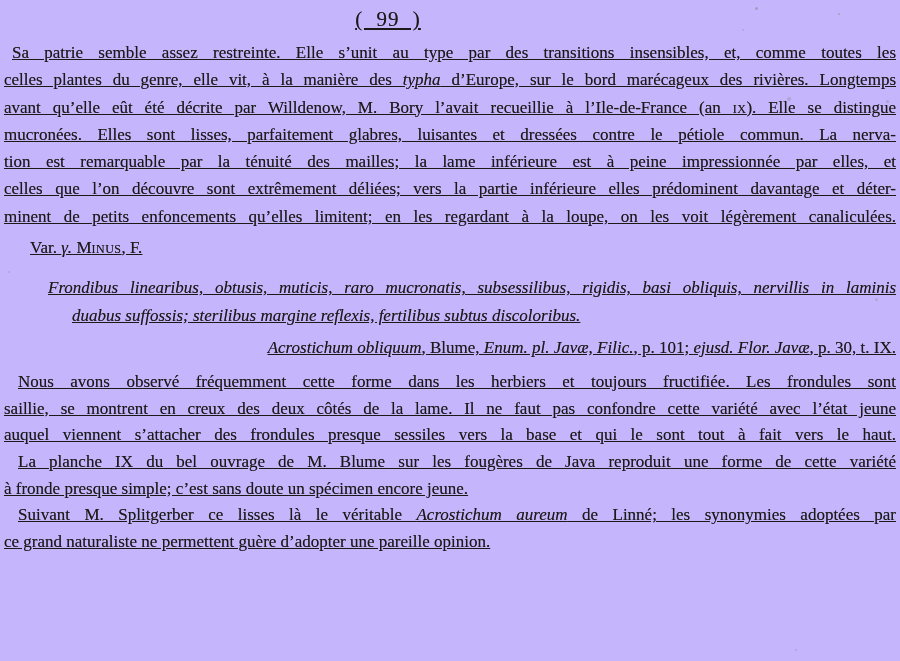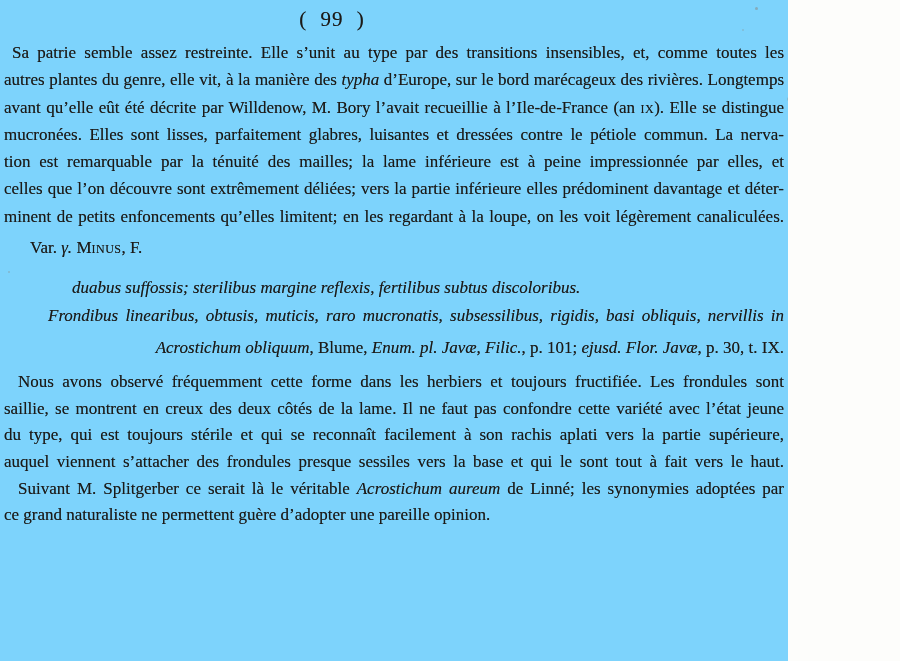--- a/index.html
+++ b/index.html
@@ -1,26 +1,27 @@
 <!DOCTYPE html>
 <html><head>
 <meta charset="utf-8">
 <title>Scanned page ( 99 )</title>
 <style>
   html,body{margin:0;padding:0;background:#fdfdfb;}
   #page{
     position:relative;
-    width:788px;height:661px;
-    background:#7dd3fc;
+    width:900px;height:661px;
+    background:#c4b5fd;
     color:#1c1a17;
     font-family:"Liberation Serif","DejaVu Serif",serif;
     overflow:hidden;
     box-sizing:border-box;
     padding:0 4px;
     text-shadow:0 0 .3px rgba(28,26,23,.55);
+    text-decoration:underline;
   }
   .pageheader{
     position:relative;
     left:-62px;
     text-align:center;
     padding-top:7px;
     height:28px;
     font-size:21px;
     word-spacing:7px;
     letter-spacing:1px;
@@ -52,45 +53,48 @@
 </head>
 <body>
 
 <div id="page">
 
   <div class="pageheader">( 99 )</div>
 
   <div>
       <div class="block" style="margin-top: 4px;">
         <div class="line j" style="padding-left: 8px;"><span class="s-r">Sa patrie semble assez restreinte. Elle s’unit au type par des transitions insensibles, et, comme toutes les</span></div>
-        <div class="line j"><span class="s-r">autres plantes du genre, elle vit, à la manière des </span><span class="s-i">typha</span><span class="s-r"> d’Europe, sur le bord marécageux des rivières. Longtemps</span></div>
+        <div class="line j"><span class="s-r">celles plantes du genre, elle vit, à la manière des </span><span class="s-i">typha</span><span class="s-r"> d’Europe, sur le bord marécageux des rivières. Longtemps</span></div>
         <div class="line j"><span class="s-r">avant qu’elle eût été décrite par Willdenow, M. Bory l’avait recueillie à l’Ile-de-France (an </span><span class="s-sc">ix</span><span class="s-r">). Elle se distingue</span></div>
         <div class="line j"><span class="s-r">mucronées. Elles sont lisses, parfaitement glabres, luisantes et dressées contre le pétiole commun. La nerva-</span></div>
         <div class="line j"><span class="s-r">tion est remarquable par la ténuité des mailles; la lame inférieure est à peine impressionnée par elles, et</span></div>
         <div class="line j"><span class="s-r">celles que l’on découvre sont extrêmement déliées; vers la partie inférieure elles prédominent davantage et déter-</span></div>
         <div class="line j"><span class="s-r">minent de petits enfoncements qu’elles limitent; en les regardant à la loupe, on les voit légèrement canaliculées.</span></div>
       </div>
       <div class="block" style="margin-top: 4px;">
         <div class="line" style="padding-left: 26px;"><span class="s-r">Var. </span><span class="s-i">γ.</span><span class="s-r"> M</span><span class="s-sc">inus</span><span class="s-r">, F.</span></div>
       </div>
       <div class="block" style="margin-top: 13px;">
+        <div class="line j" style="padding-left: 44px;"><span class="s-i">Frondibus linearibus, obtusis, muticis, raro mucronatis, subsessilibus, rigidis, basi obliquis, nervillis in laminis</span></div>
         <div class="line" style="padding-left: 68px;"><span class="s-i">duabus suffossis; sterilibus margine reflexis, fertilibus subtus discoloribus.</span></div>
-        <div class="line j" style="padding-left: 44px;"><span class="s-i">Frondibus linearibus, obtusis, muticis, raro mucronatis, subsessilibus, rigidis, basi obliquis, nervillis in laminis</span></div>
       </div>
       <div class="block" style="margin-top: 5px;">
         <div class="line" style="padding-left: 44px; text-align: right;"><span class="s-i">Acrostichum obliquum</span><span class="s-r">, Blume, </span><span class="s-i">Enum. pl. Javæ, Filic.</span><span class="s-r">, p. 101; </span><span class="s-i">ejusd. Flor. Javæ</span><span class="s-r">, p. 30, t. IX.</span></div>
       </div>
       <div class="block tight" style="margin-top: 8px;">
         <div class="line j" style="padding-left: 14px;"><span class="s-r">Nous avons observé fréquemment cette forme dans les herbiers et toujours fructifiée. Les frondules sont</span></div>
         <div class="line j"><span class="s-r">saillie, se montrent en creux des deux côtés de la lame. Il ne faut pas confondre cette variété avec l’état jeune</span></div>
-        <div class="line j"><span class="s-r">du type, qui est toujours stérile et qui se reconnaît facilement à son rachis aplati vers la partie supérieure,</span></div>
         <div class="line j"><span class="s-r">auquel viennent s’attacher des frondules presque sessiles vers la base et qui le sont tout à fait vers le haut.</span></div>
       </div>
       <div class="block tight" style="margin-top: 0px;">
-        <div class="line j" style="padding-left: 14px;"><span class="s-r">Suivant M. Splitgerber ce serait là le véritable </span><span class="s-i">Acrostichum aureum</span><span class="s-r"> de Linné; les synonymies adoptées par</span></div>
+        <div class="line j" style="padding-left: 14px;"><span class="s-r">La planche IX du bel ouvrage de M. Blume sur les fougères de Java reproduit une forme de cette variété</span></div>
+        <div class="line"><span class="s-r">à fronde presque simple; c’est sans doute un spécimen encore jeune.</span></div>
+      </div>
+      <div class="block tight" style="margin-top: 0px;">
+        <div class="line j" style="padding-left: 14px;"><span class="s-r">Suivant M. Splitgerber ce lisses là le véritable </span><span class="s-i">Acrostichum aureum</span><span class="s-r"> de Linné; les synonymies adoptées par</span></div>
         <div class="line"><span class="s-r">ce grand naturaliste ne permettent guère d’adopter une pareille opinion.</span></div>
       </div>
     </div>
 
   <div class="speck" style="left:755px;top:7px;width:3px;height:3px;opacity:.55"></div>
   <div class="speck" style="left:838px;top:13px;width:2px;height:2px;opacity:.5"></div>
   <div class="speck" style="left:742px;top:29px;width:2px;height:2px;opacity:.35"></div>
   <div class="speck" style="left:787px;top:97px;width:4px;height:4px;opacity:.35"></div>
   <div class="speck" style="left:886px;top:100px;width:3px;height:3px;opacity:.4"></div>
   <div class="speck" style="left:875px;top:298px;width:3px;height:3px;opacity:.35"></div>

